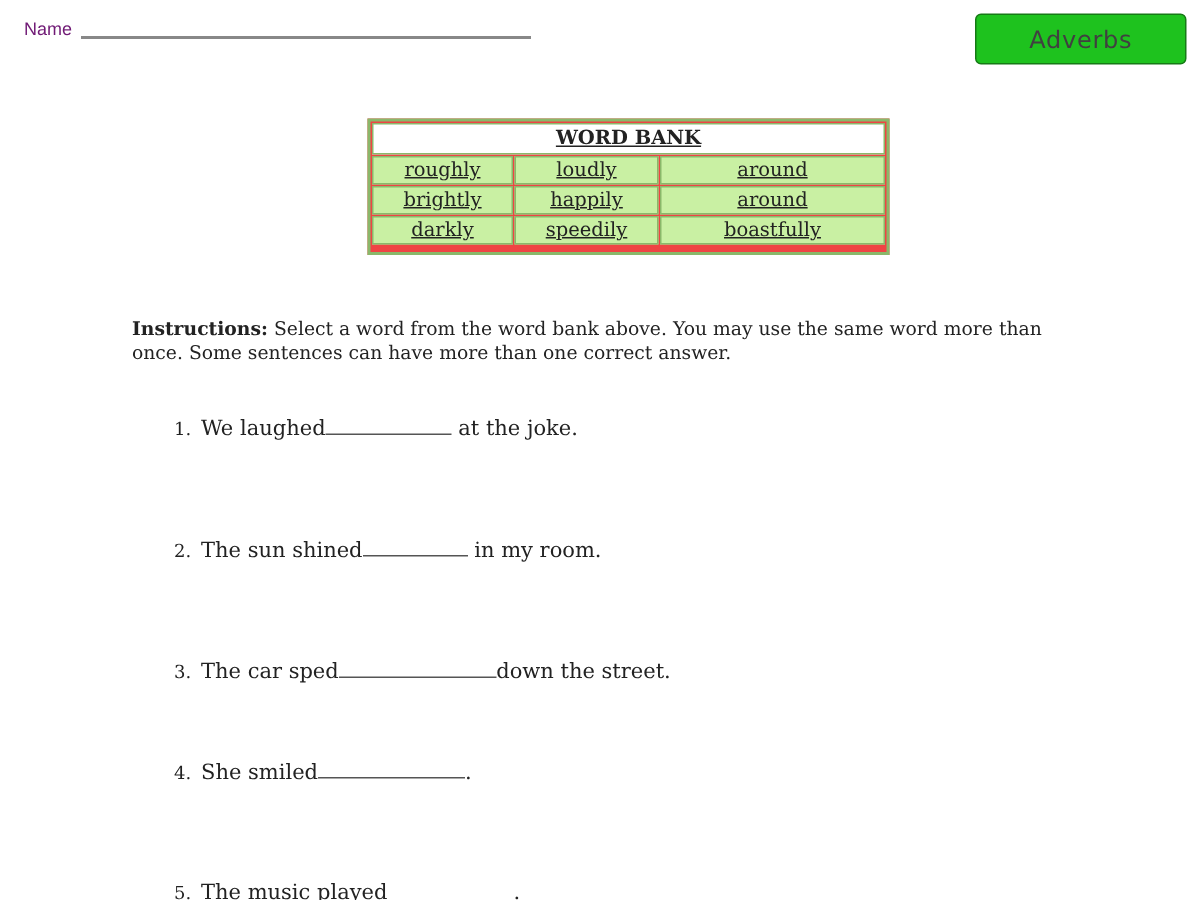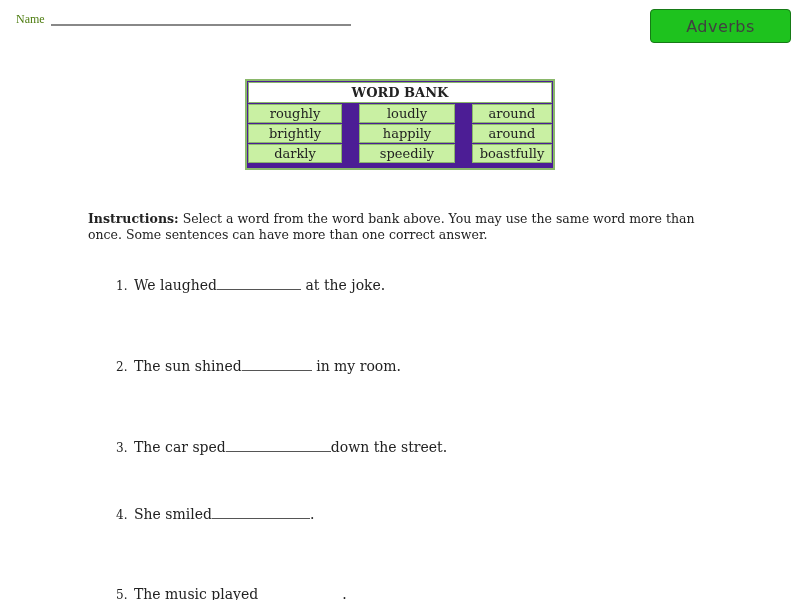--- a/index.html
+++ b/index.html
@@ -1,22 +1,22 @@
 <!DOCTYPE html>
 <html><head>
 <meta charset="utf-8">
 <style>
   html,body{margin:0;padding:0;background:#fff;}
   body{width:800px;height:600px;position:relative;overflow:hidden;font-family:"DejaVu Serif",serif;color:#222;}
-  .name-row{position:absolute;left:16px;top:12px;font-family:Liberation Serif, serif;font-size:12px;color:#4d7c0f;display:flex;align-items:flex-start;}
+  .name-row{position:absolute;left:16px;top:12px;font-family:Liberation Sans, sans-serif;font-size:12px;color:#701a75;display:flex;align-items:flex-start;}
   .name-line{display:inline-block;width:300px;border-bottom:2px solid #888;margin-left:6px;height:12px;}
   .badge{position:absolute;left:650px;top:9px;width:141px;height:34px;background:#1ec21e;border:1px solid #167a16;border-radius:4px;color:#404040;font-family:"DejaVu Sans",sans-serif;font-size:16px;display:flex;align-items:center;justify-content:center;letter-spacing:0.5px;box-sizing:border-box;}
-  .wb{position:absolute;left:245px;top:79px;width:310px;border:2px solid #8ab86a;background:#4c1d95;padding:1px;box-sizing:border-box;}
+  .wb{position:absolute;left:245px;top:79px;width:348px;border:2px solid #8ab86a;background:#ef4444;padding:1px;box-sizing:border-box;text-decoration:underline;}
   .wb-title{background:#fff;border:1px solid #8ab86a;text-align:center;font-weight:bold;font-size:13px;height:19px;line-height:19px;margin-bottom:1px;}
-  .wb-row{display:flex;gap:17px;margin-bottom:1px;}
+  .wb-row{display:flex;gap:1px;margin-bottom:1px;}
   .wb-row:last-child{margin-bottom:4px;}
   .wb-cell{flex:1;background:#c9f0a3;border:1px solid #8ab86a;text-align:center;font-size:13px;height:17px;line-height:17px;}
   .wb-cell.c1{flex:0 0 92px;} .wb-cell.c2{flex:0 0 94px;}
   .instr{position:absolute;left:88px;top:211px;width:640px;font-size:12.5px;line-height:16px;}
   .instr b{font-weight:bold;text-align:center;}
   .q{position:absolute;left:116px;font-size:14px;display:flex;align-items:baseline;}
   .q .num{font-size:12px;width:18px;}
   .blank{display:inline-block;border-bottom:1px solid #555;height:14px;}
 </style>
 </head>

